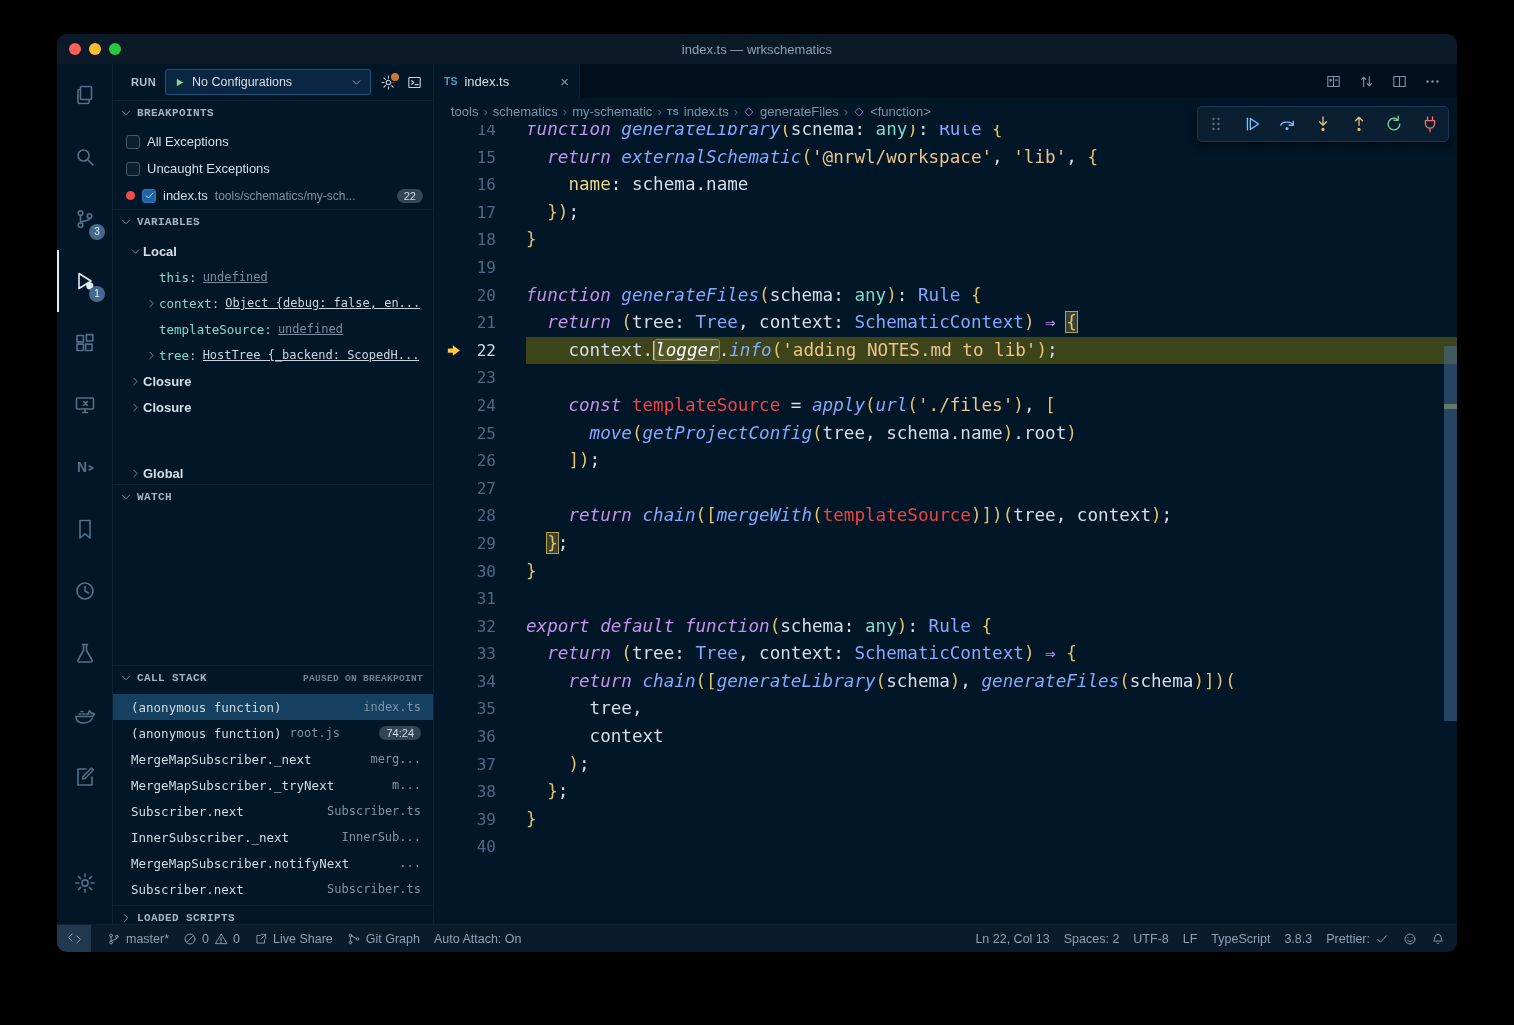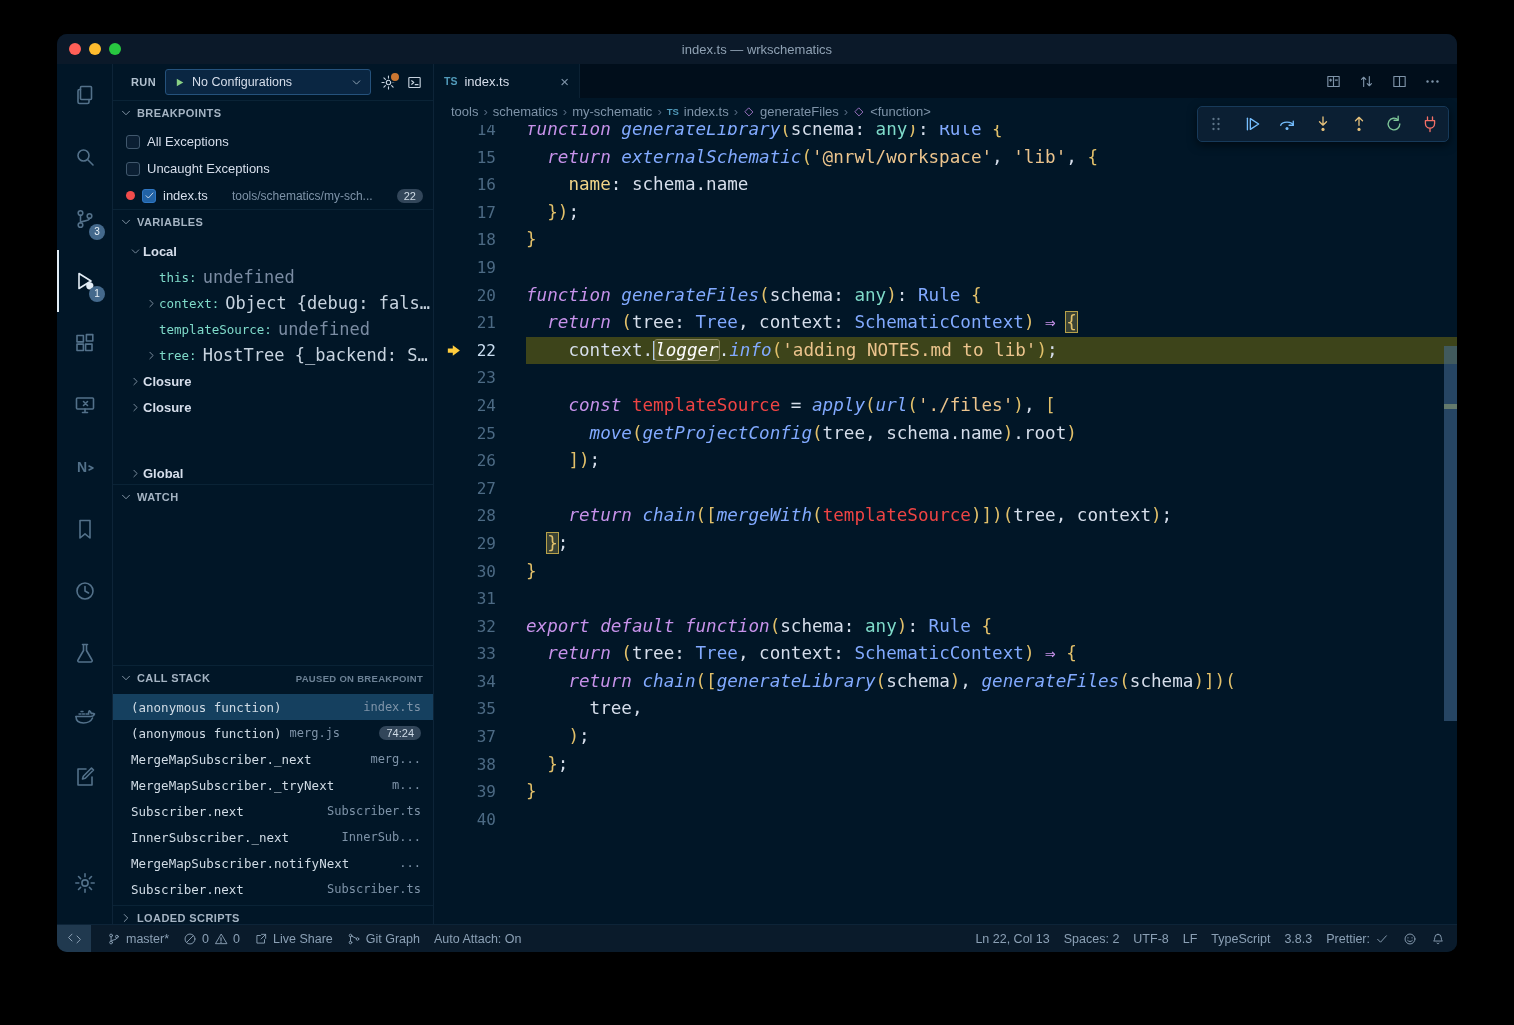--- a/index.html
+++ b/index.html
@@ -31,43 +31,43 @@
   .config-select{flex:1;height:24px;background:#0a2642;border:1px solid #25527c;border-radius:3px;
     display:flex;align-items:center;gap:6px;padding:0 7px;color:#d6deeb;font-size:12.5px;min-width:0;}
   .config-select .lbl{white-space:nowrap;overflow:hidden;text-overflow:ellipsis;}
   .config-select .icon svg{width:13px;height:13px;display:block;}
   .cs-chev{margin-left:auto;color:#9fb2c2;}
   .play-ic{color:#89d185;}
   .iconbtn{position:relative;color:#c6d2de;display:flex;align-items:center;}
   .iconbtn svg{width:17px;height:17px;display:block;}
   .gear-dot{position:absolute;top:-3px;right:-4px;width:8px;height:8px;border-radius:50%;background:#cb7731;border:2px solid #011627;}
   .section-header{height:24px;flex:0 0 24px;display:flex;align-items:center;gap:4px;padding:0 10px 0 6px;
-    font-size:11px;font-weight:bold;color:#a5b4c3;letter-spacing:.4px;border-top:1px solid #0a2336;}
+    font-size:11px;font-weight:bold;color:#a5b4c3;letter-spacing:.4px;border-top:1px solid #0a2336;font-family:Liberation Mono, monospace;}
   .section-header .icon svg{width:14px;height:14px;display:block;color:#8a9bac;}
   .cs-status{margin-left:auto;font-size:9.5px;font-weight:bold;color:#6d8296;letter-spacing:.3px;}
-  .sec-body{overflow:hidden;text-align:center;}
+  .sec-body{overflow:hidden;}
   .sec-bp-body{height:84px;flex:0 0 84px;padding-top:3px;box-sizing:border-box;}
   .sec-vars-body{height:250px;flex:0 0 250px;padding-top:4px;box-sizing:border-box;}
   .sec-watch-body{height:156px;flex:0 0 156px;}
   .sec-cs-body{height:215px;flex:0 0 215px;padding-top:4px;box-sizing:border-box;}
   .bp-row{height:27px;display:flex;align-items:center;gap:7px;padding:0 10px 0 13px;}
   .bp-dot{width:9px;height:9px;border-radius:50%;background:#f14c4c;flex:0 0 auto;}
   .checkbox{width:14px;height:14px;border:1px solid #41586d;border-radius:3px;background:#0b1f33;flex:0 0 auto;
     display:flex;align-items:center;justify-content:center;box-sizing:border-box;}
   .checkbox.checked{background:#2162a5;border-color:#2f77c4;}
   .checkbox svg{width:11px;height:11px;color:#fff;display:block;}
   .bp-label{white-space:nowrap;}
   .bp-path{color:#7e93a8;font-size:12px;flex:1;min-width:0;white-space:nowrap;overflow:hidden;text-overflow:ellipsis;}
   .badge-pill{background:#32465a;color:#cfdbe6;border-radius:9px;font-size:11px;padding:1px 7px;flex:0 0 auto;}
   .var-row{height:26px;display:flex;align-items:center;white-space:nowrap;overflow:hidden;}
   .tree-chev{width:16px;flex:0 0 16px;display:flex;align-items:center;justify-content:center;color:#8a9bac;}
   .tree-chev svg{width:13px;height:13px;display:block;}
   .scope-label{font-weight:bold;color:#d6deeb;}
   .var-name{color:#7fdbca;margin-right:6px;font-family:"DejaVu Sans Mono",monospace;font-size:12.5px;}
-  .var-value{color:#c8d4e0;font-family:"DejaVu Sans Mono",monospace;font-size:17px;overflow:hidden;text-overflow:ellipsis;}
+  .var-value{color:#c8d4e0;font-family:"DejaVu Sans Mono",monospace;font-size:12px;overflow:hidden;text-overflow:ellipsis;text-decoration:underline;}
   .var-value.muted{color:#7b8ca3;}
   .cs-row{height:26px;display:flex;align-items:center;gap:8px;padding:0 12px 0 18px;color:#d0dbe5;}
   .cs-row.selected{background:#15405f;}
   .cs-fn{white-space:nowrap;overflow:hidden;text-overflow:ellipsis;font-family:"DejaVu Sans Mono",monospace;font-size:12.5px;}
   .cs-file{margin-left:auto;color:#7e93a8;font-size:12px;white-space:nowrap;flex:0 0 auto;font-family:"DejaVu Sans Mono",monospace;}
   
   .editor{flex:1;display:flex;flex-direction:column;position:relative;background:#011627;min-width:0;}
   .tabbar{height:34px;flex:0 0 34px;background:#010e1b;display:flex;align-items:stretch;}
   .tab{width:146px;box-sizing:border-box;background:#011627;display:flex;align-items:center;gap:7px;
     padding:0 10px;font-size:13px;color:#d6deeb;border-right:1px solid #0b2133;}
@@ -407,21 +407,21 @@
         <span>CALL STACK</span>
         <span class="cs-status">PAUSED ON BREAKPOINT</span>
       </div>
       <div class="sec-body sec-cs-body">
           <div class="cs-row selected">
             <span class="cs-fn">(anonymous function)</span>
             <span class="cs-file">index.ts</span>
           </div>
           <div class="cs-row">
             <span class="cs-fn">(anonymous function)</span>
-            <span class="cs-file" style="margin-left: 0px;">merg.js</span>
+            <span class="cs-file" style="margin-left: 0px;">root.js</span>
             <span class="badge-pill" style="margin-left: auto;">74:24</span>
           </div>
           <div class="cs-row">
             <span class="cs-fn">MergeMapSubscriber._next</span>
             <span class="cs-file">merg...</span>
           </div>
           <div class="cs-row">
             <span class="cs-fn">MergeMapSubscriber._tryNext</span>
             <span class="cs-file">m...</span>
           </div>
@@ -609,20 +609,24 @@
               <span class="gutter"><span>33</span></span>
               <span class="ltext"><span class="tk-pn">  </span><span class="tk-kw">return </span><span class="tk-br">(</span><span class="tk-pn">tree</span><span class="tk-pn">: </span><span class="tk-ty">Tree</span><span class="tk-pn">, </span><span class="tk-pn">context</span><span class="tk-pn">: </span><span class="tk-ty">SchematicContext</span><span class="tk-br">)</span><span class="tk-pn"> </span><span class="tk-arrow">⇒</span><span class="tk-pn"> </span><span class="tk-br">{</span></span>
             </div>
             <div class="cl">
               <span class="gutter"><span>34</span></span>
               <span class="ltext"><span class="tk-pn">    </span><span class="tk-kw">return </span><span class="tk-fn">chain</span><span class="tk-br">([</span><span class="tk-fn">generateLibrary</span><span class="tk-br">(</span><span class="tk-pn">schema</span><span class="tk-br">)</span><span class="tk-pn">, </span><span class="tk-fn">generateFiles</span><span class="tk-br">(</span><span class="tk-pn">schema</span><span class="tk-br">)</span><span class="tk-br">])(</span></span>
             </div>
             <div class="cl">
               <span class="gutter"><span>35</span></span>
               <span class="ltext"><span class="tk-pn">      </span><span class="tk-pn">tree</span><span class="tk-pn">,</span></span>
+            </div>
+            <div class="cl">
+              <span class="gutter"><span>36</span></span>
+              <span class="ltext"><span class="tk-pn">      </span><span class="tk-pn">context</span></span>
             </div>
             <div class="cl">
               <span class="gutter"><span>37</span></span>
               <span class="ltext"><span class="tk-pn">    </span><span class="tk-br">)</span><span class="tk-pn">;</span></span>
             </div>
             <div class="cl">
               <span class="gutter"><span>38</span></span>
               <span class="ltext"><span class="tk-pn">  </span><span class="tk-br">}</span><span class="tk-pn">;</span></span>
             </div>
             <div class="cl">

